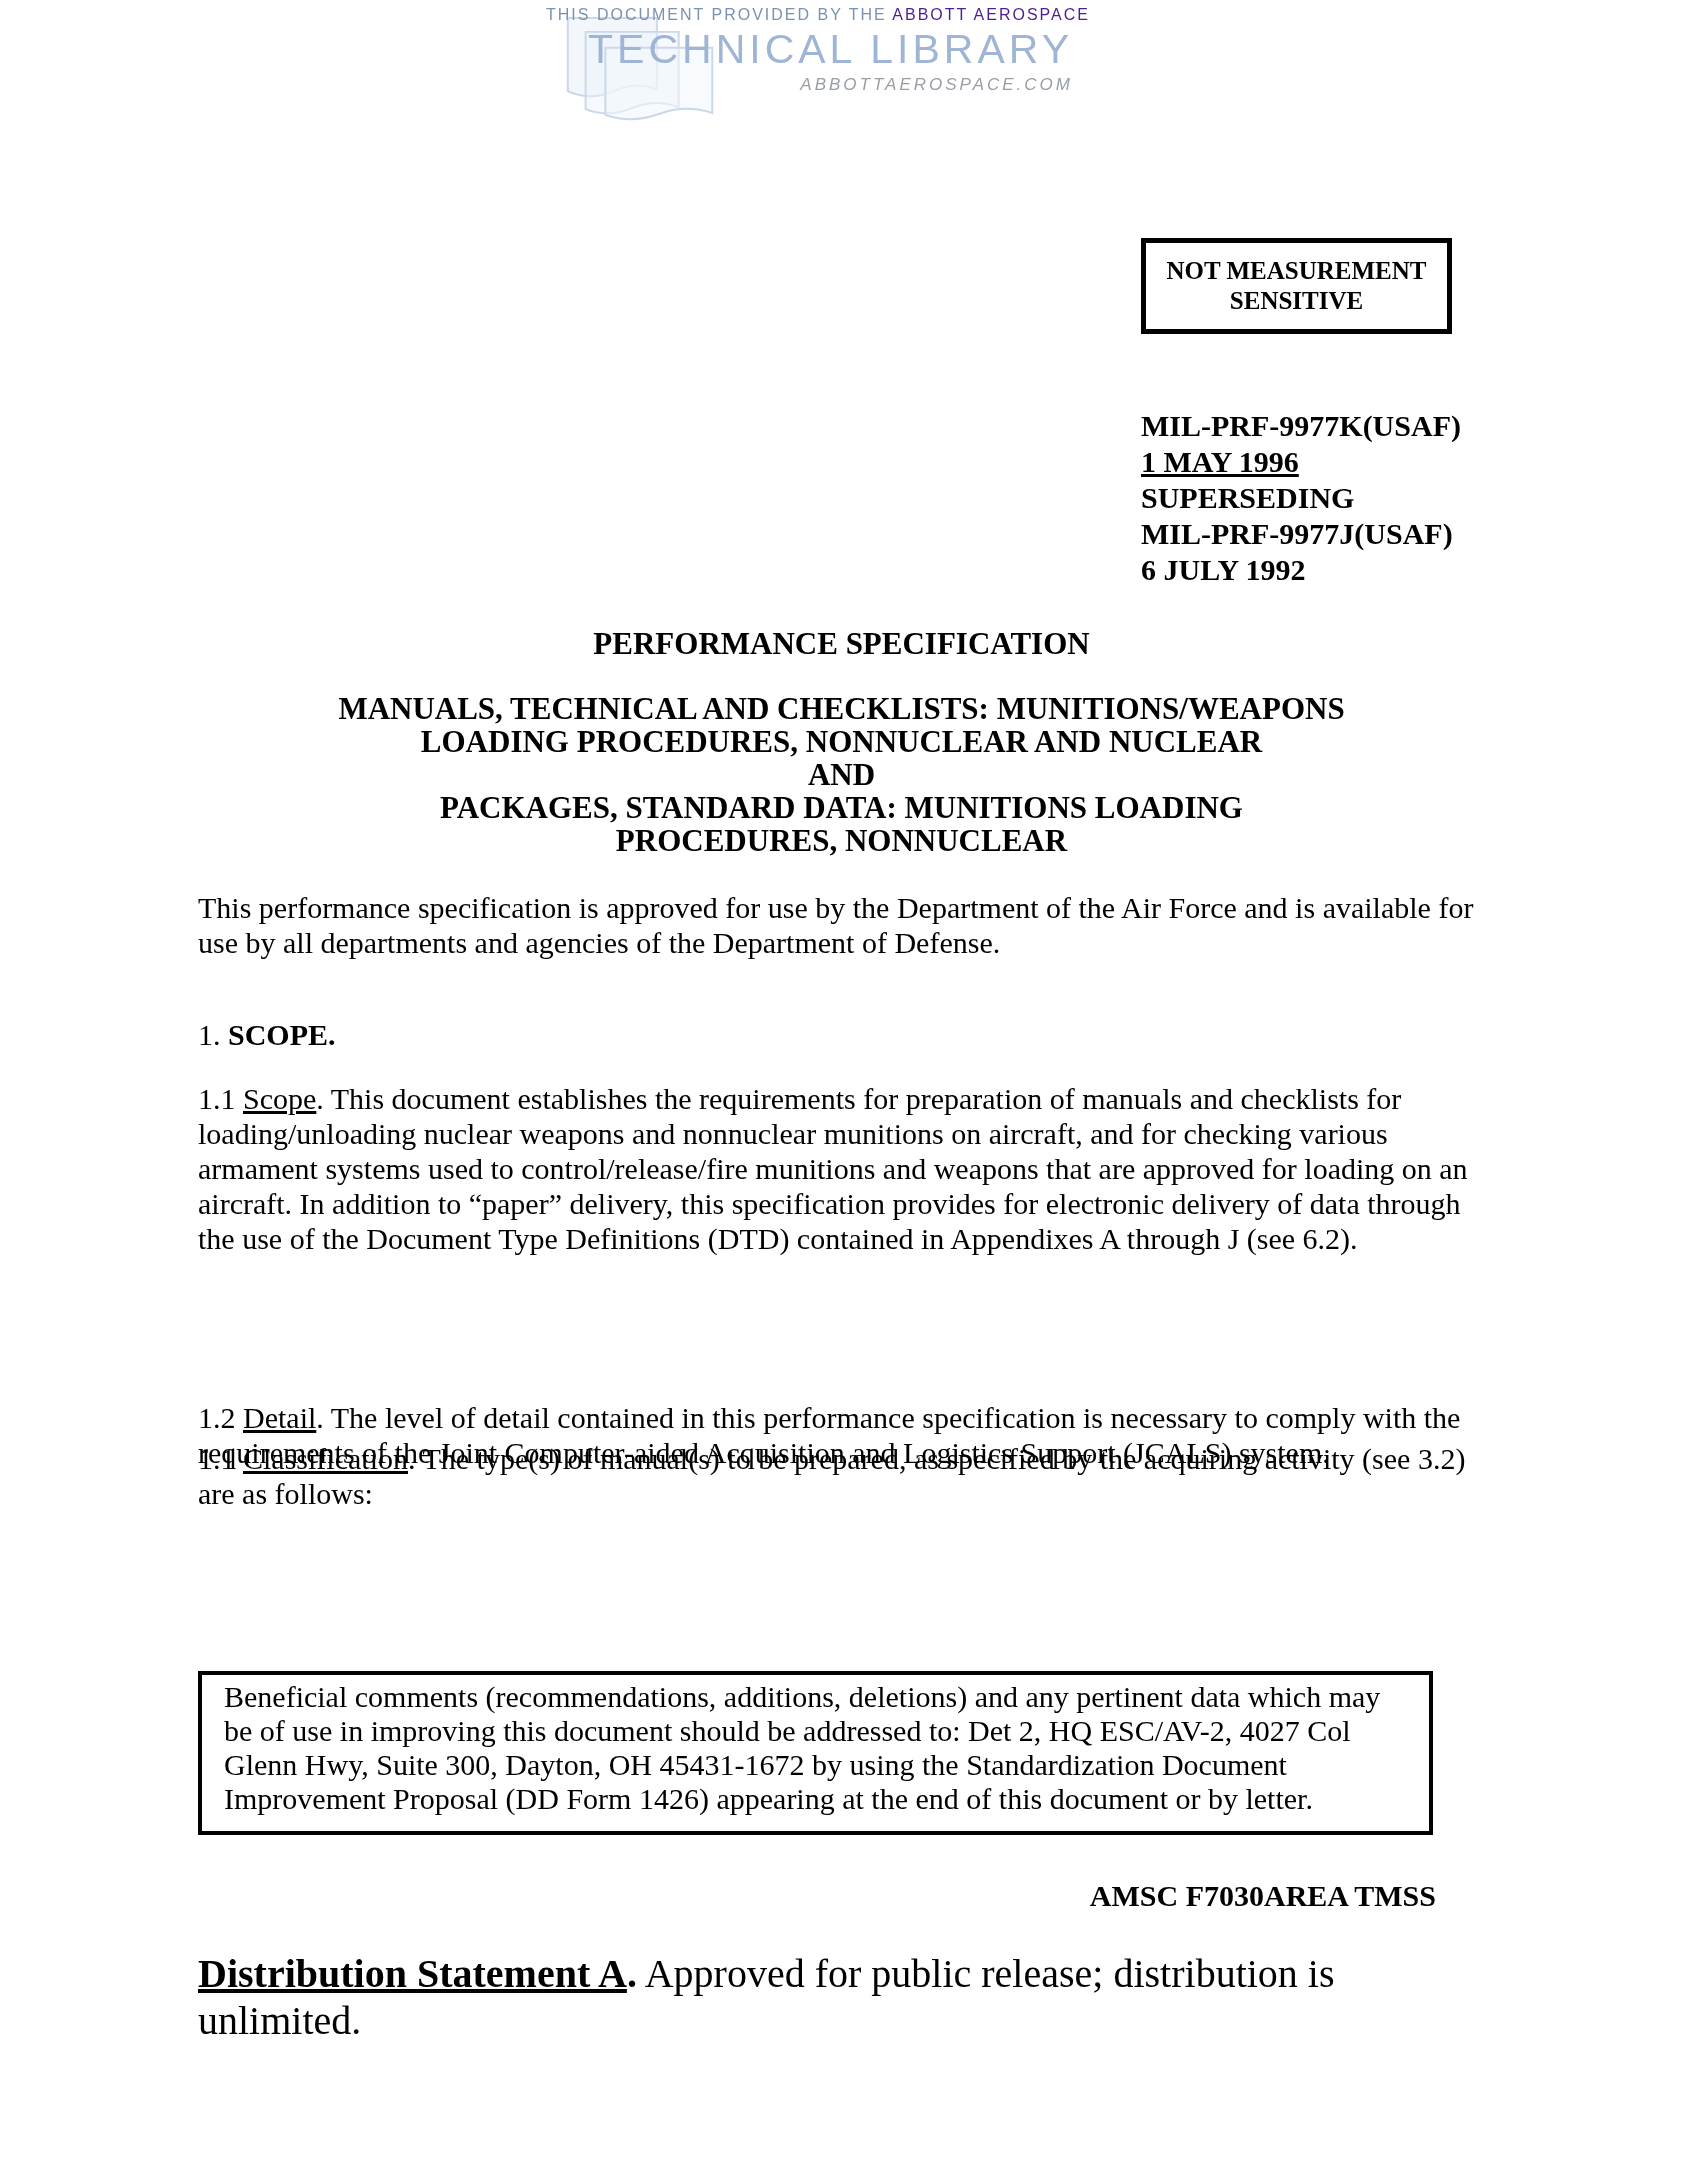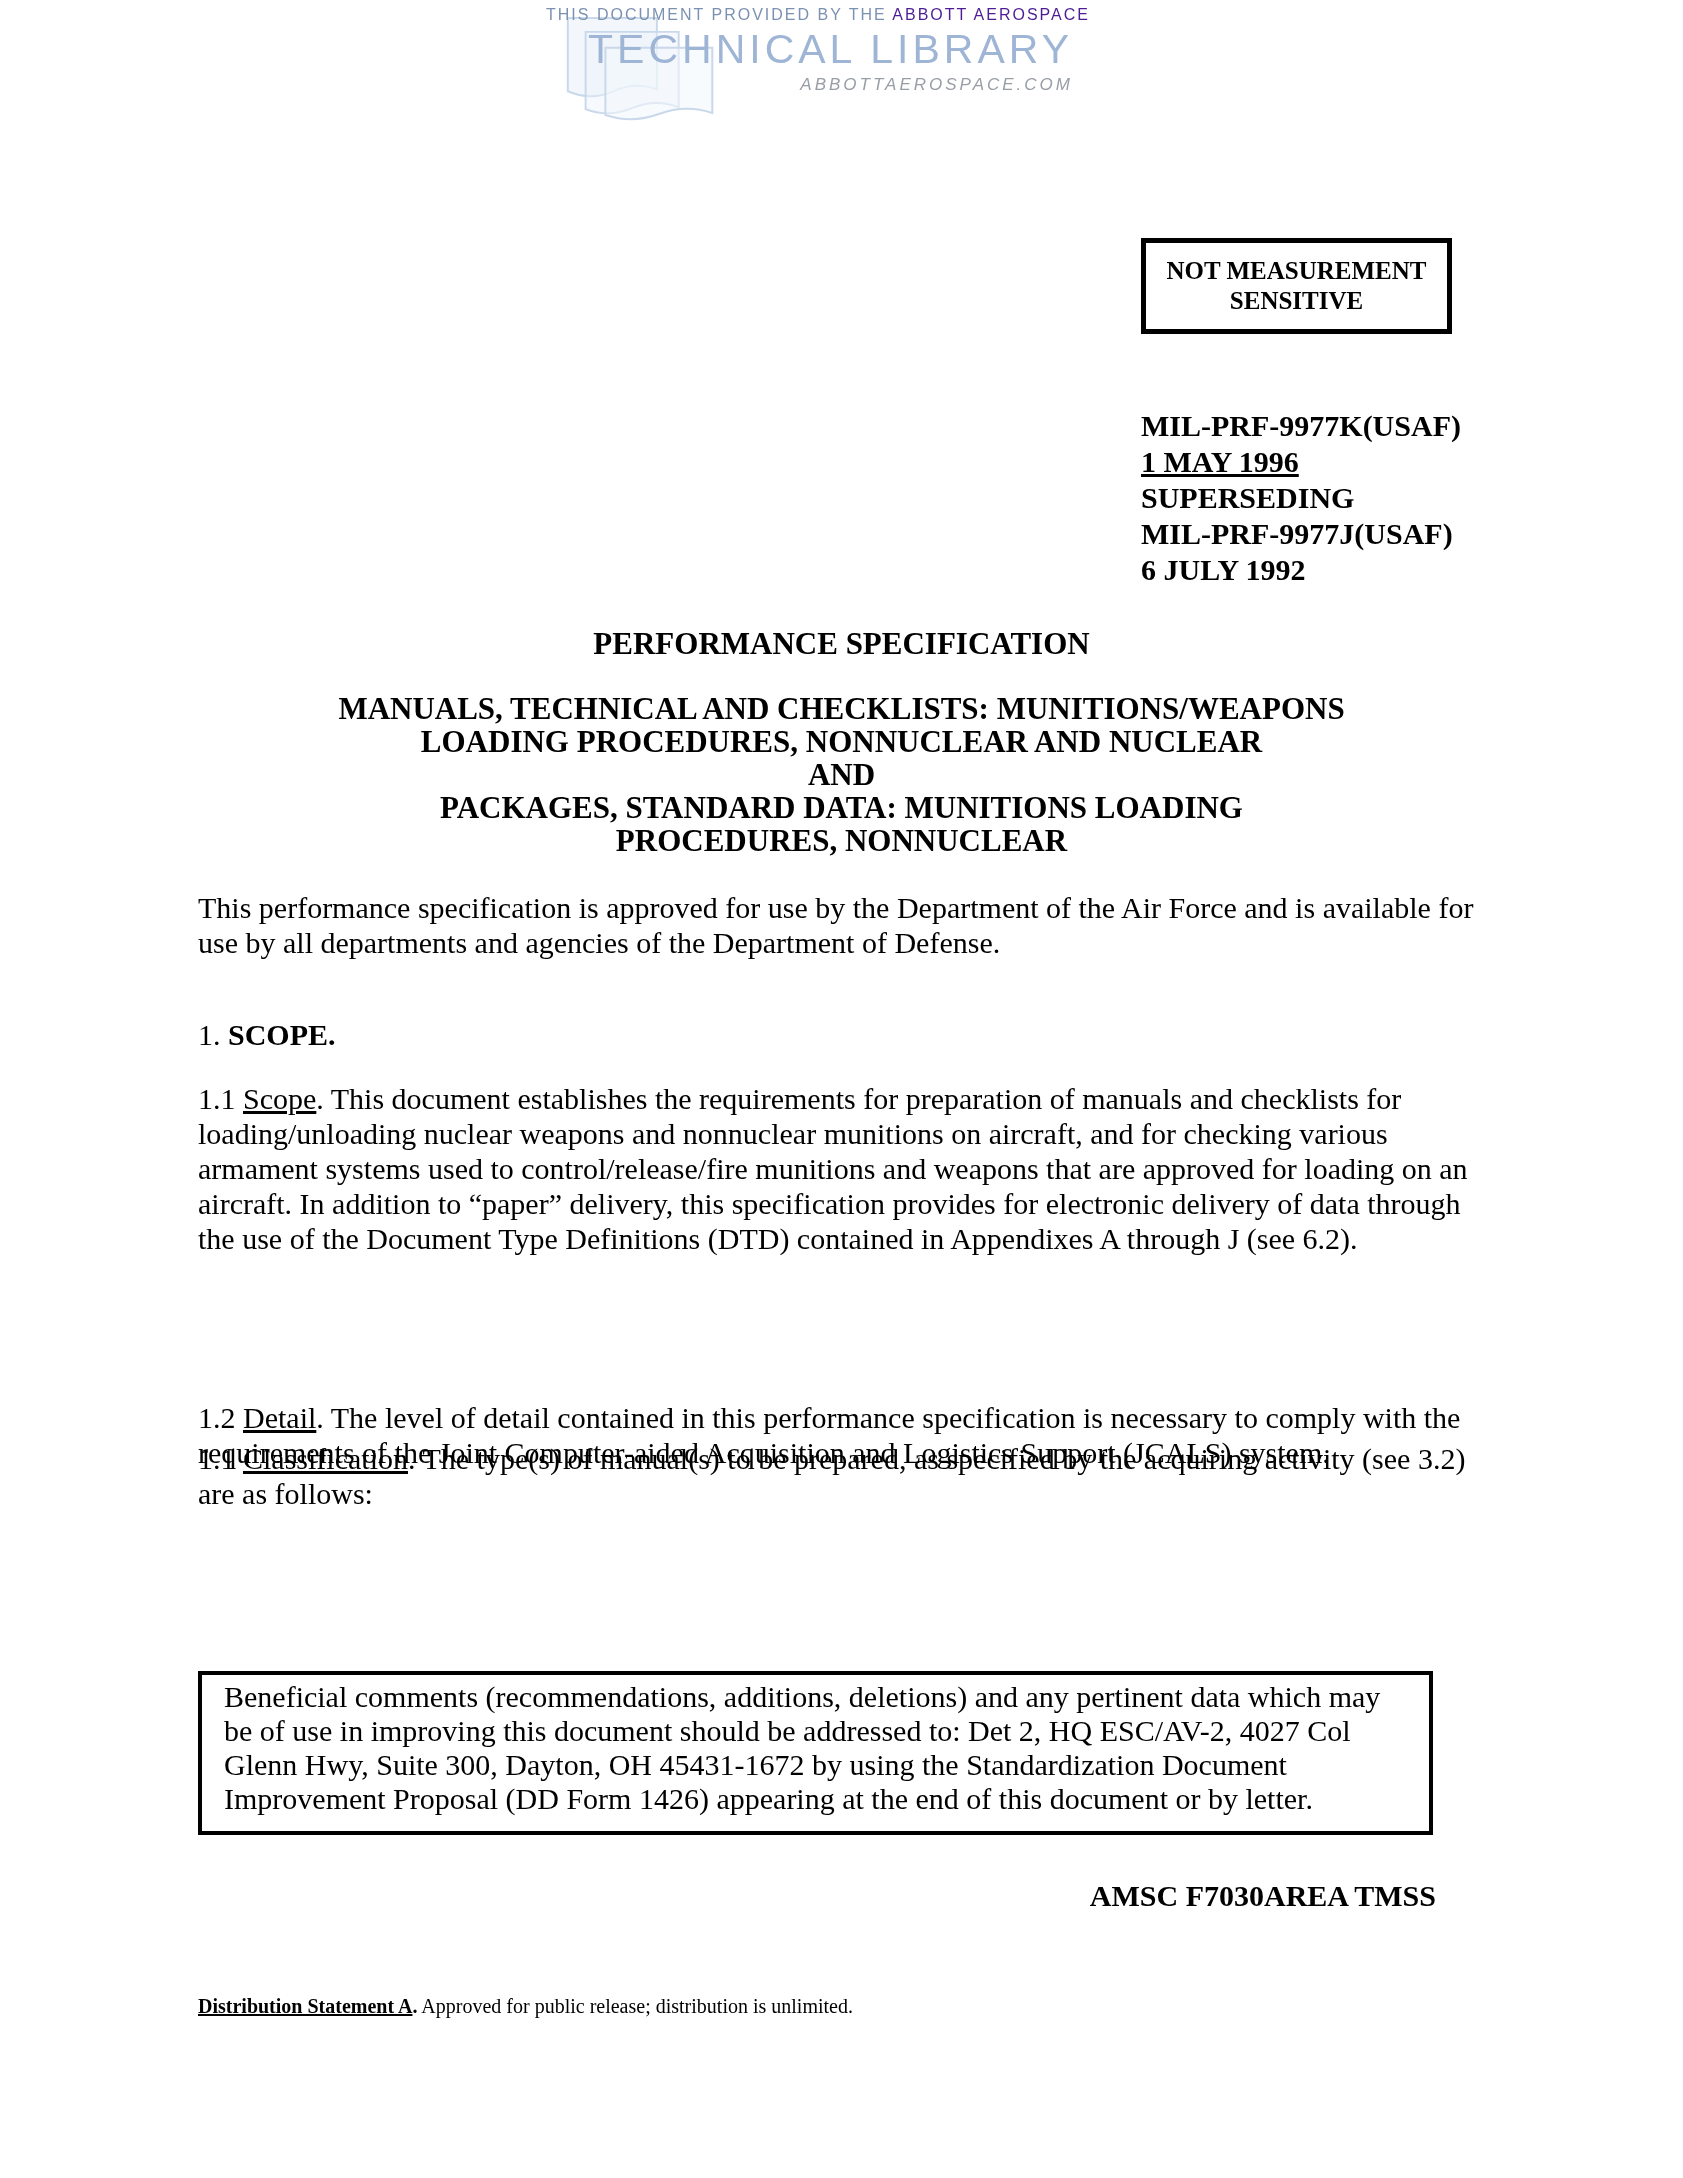--- a/index.html
+++ b/index.html
@@ -47,21 +47,21 @@
 
   
   .comment-box {
     left:198px; top:1671px; width:1235px; border:4px solid #000;
     padding:5px 20px 15px 22px; font-size:30px; line-height:34px;
   }
 
   
   .footer-row { left:198px; top:1879px; width:1238px; display:flex;
                 justify-content:flex-end; font-weight:bold; font-size:30px; }
-  .distribution { left:198px; top:1995px; width:1302px; font-size:20px; }
+  .distribution { left:198px; top:1950px; width:1302px; font-size:40px; }
 </style>
 </head>
 <body>
 
 <div class="page">
 
   <div class="abs logo-wrap">
     <svg class="logo-icon" width="198" height="119" viewBox="0 0 200 120">
       <g fill="none" stroke="#c9d8ea" stroke-width="2">
         <path d="M22,8 L112,8 L112,80 Q90,72 68,82 Q45,92 22,82 Z" fill="rgba(228,238,248,0.45)"></path>

